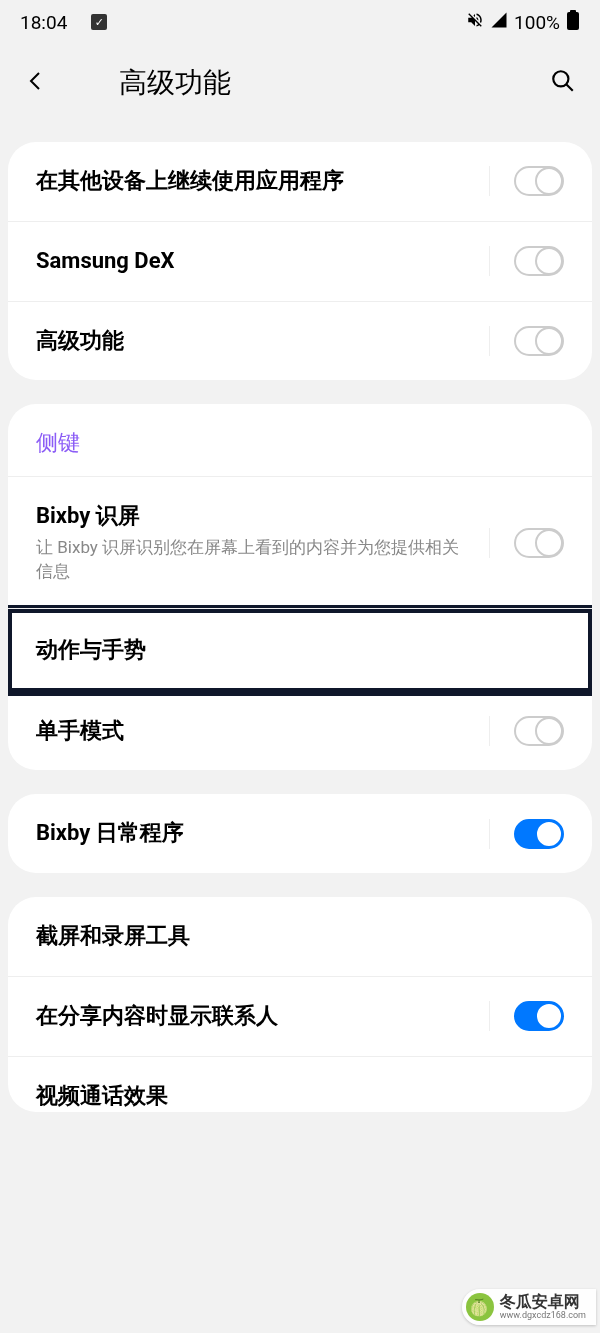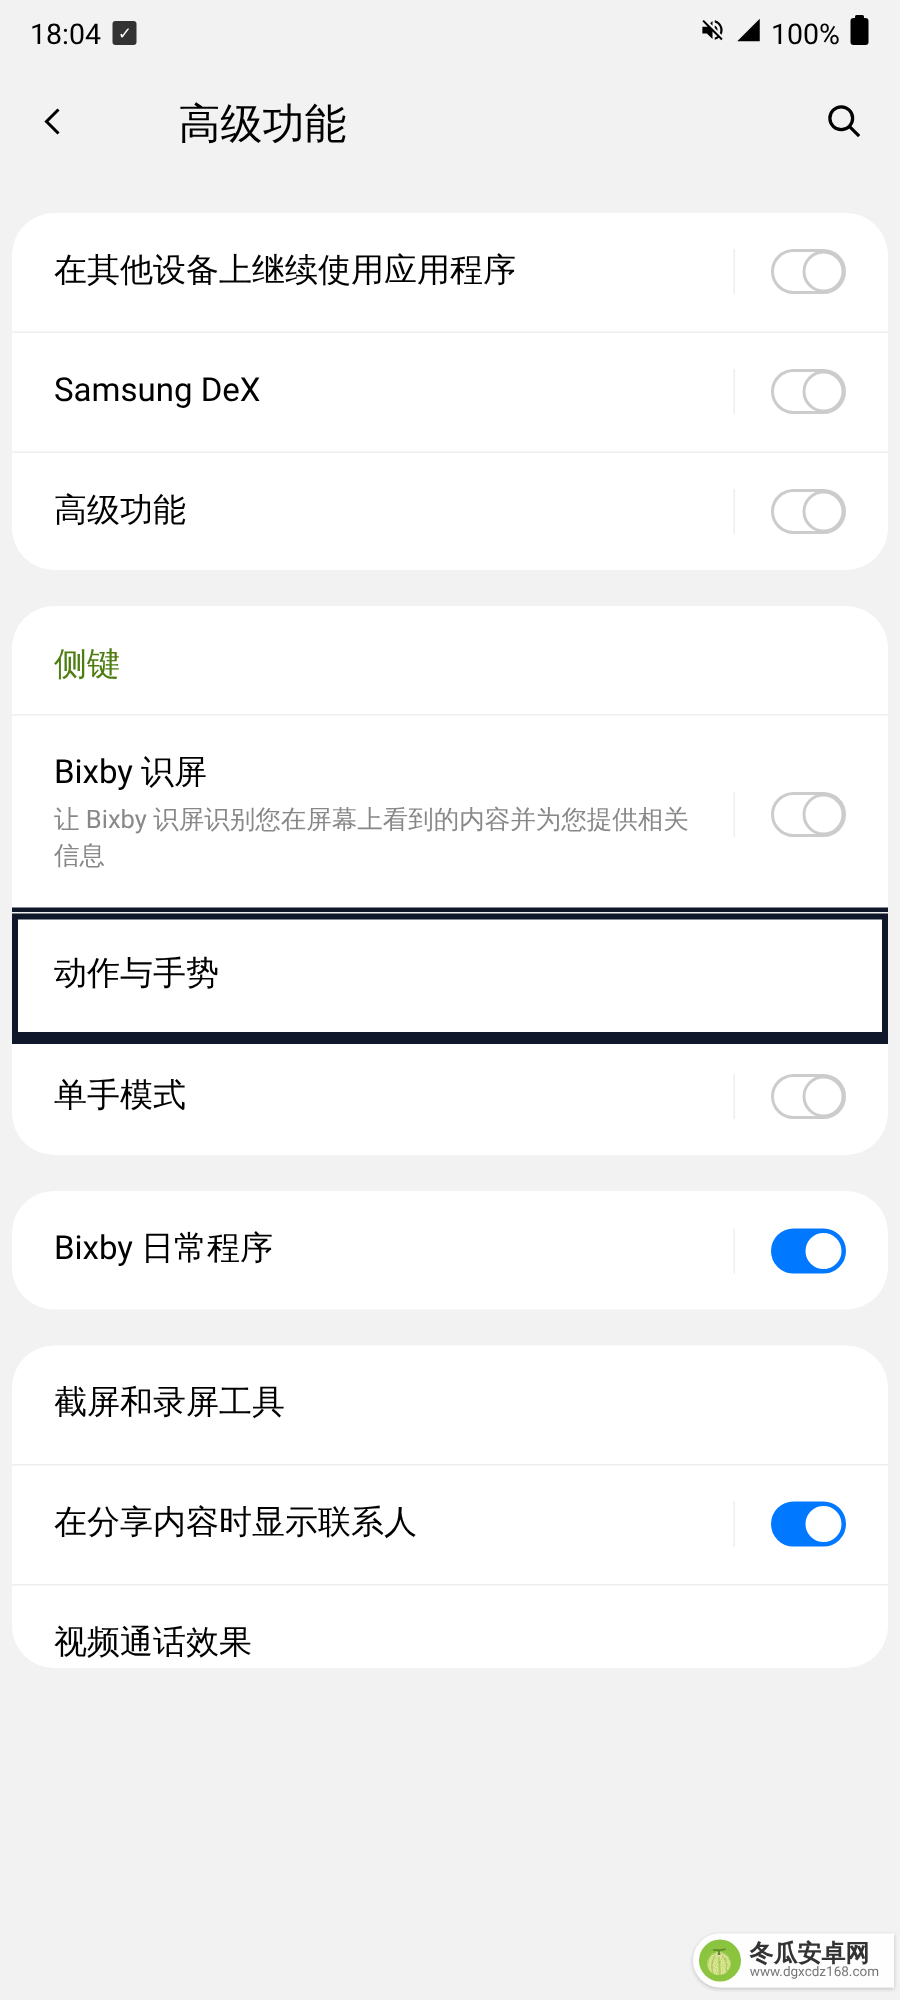--- a/index.html
+++ b/index.html
@@ -19,21 +19,21 @@
       height: 44px;
       display: flex;
       justify-content: space-between;
       align-items: center;
       padding: 0 20px;
       background: #f2f2f2;
     }
     .status-left {
       display: flex;
       align-items: center;
-      gap: 8px;
+      gap: 24px;
       font-size: 19px;
       color: #000;
     }
     .status-right {
       display: flex;
       align-items: center;
       gap: 6px;
       font-size: 19px;
       color: #000;
     }
@@ -90,34 +90,35 @@
     .row:last-child {
       border-bottom: none;
     }
     .row-content {
       flex: 1;
     }
     .row-title {
       font-size: 22px;
       color: #000;
       line-height: 1.4;
+      font-weight: bold;
     }
     .row-subtitle {
       font-size: 17px;
       color: #888;
       margin-top: 4px;
       line-height: 1.4;
     }
     .row-header {
       padding: 24px 28px 18px;
       border-bottom: 1px solid #eee;
     }
     .section-header-text {
       font-size: 22px;
-      color: #4d7c0f;
+      color: #8b5cf6;
     }
     .toggle-wrap {
       display: flex;
       align-items: center;
       border-left: 1px solid #eee;
       padding-left: 24px;
       margin-left: 16px;
     }
     .toggle {
       width: 50px;

